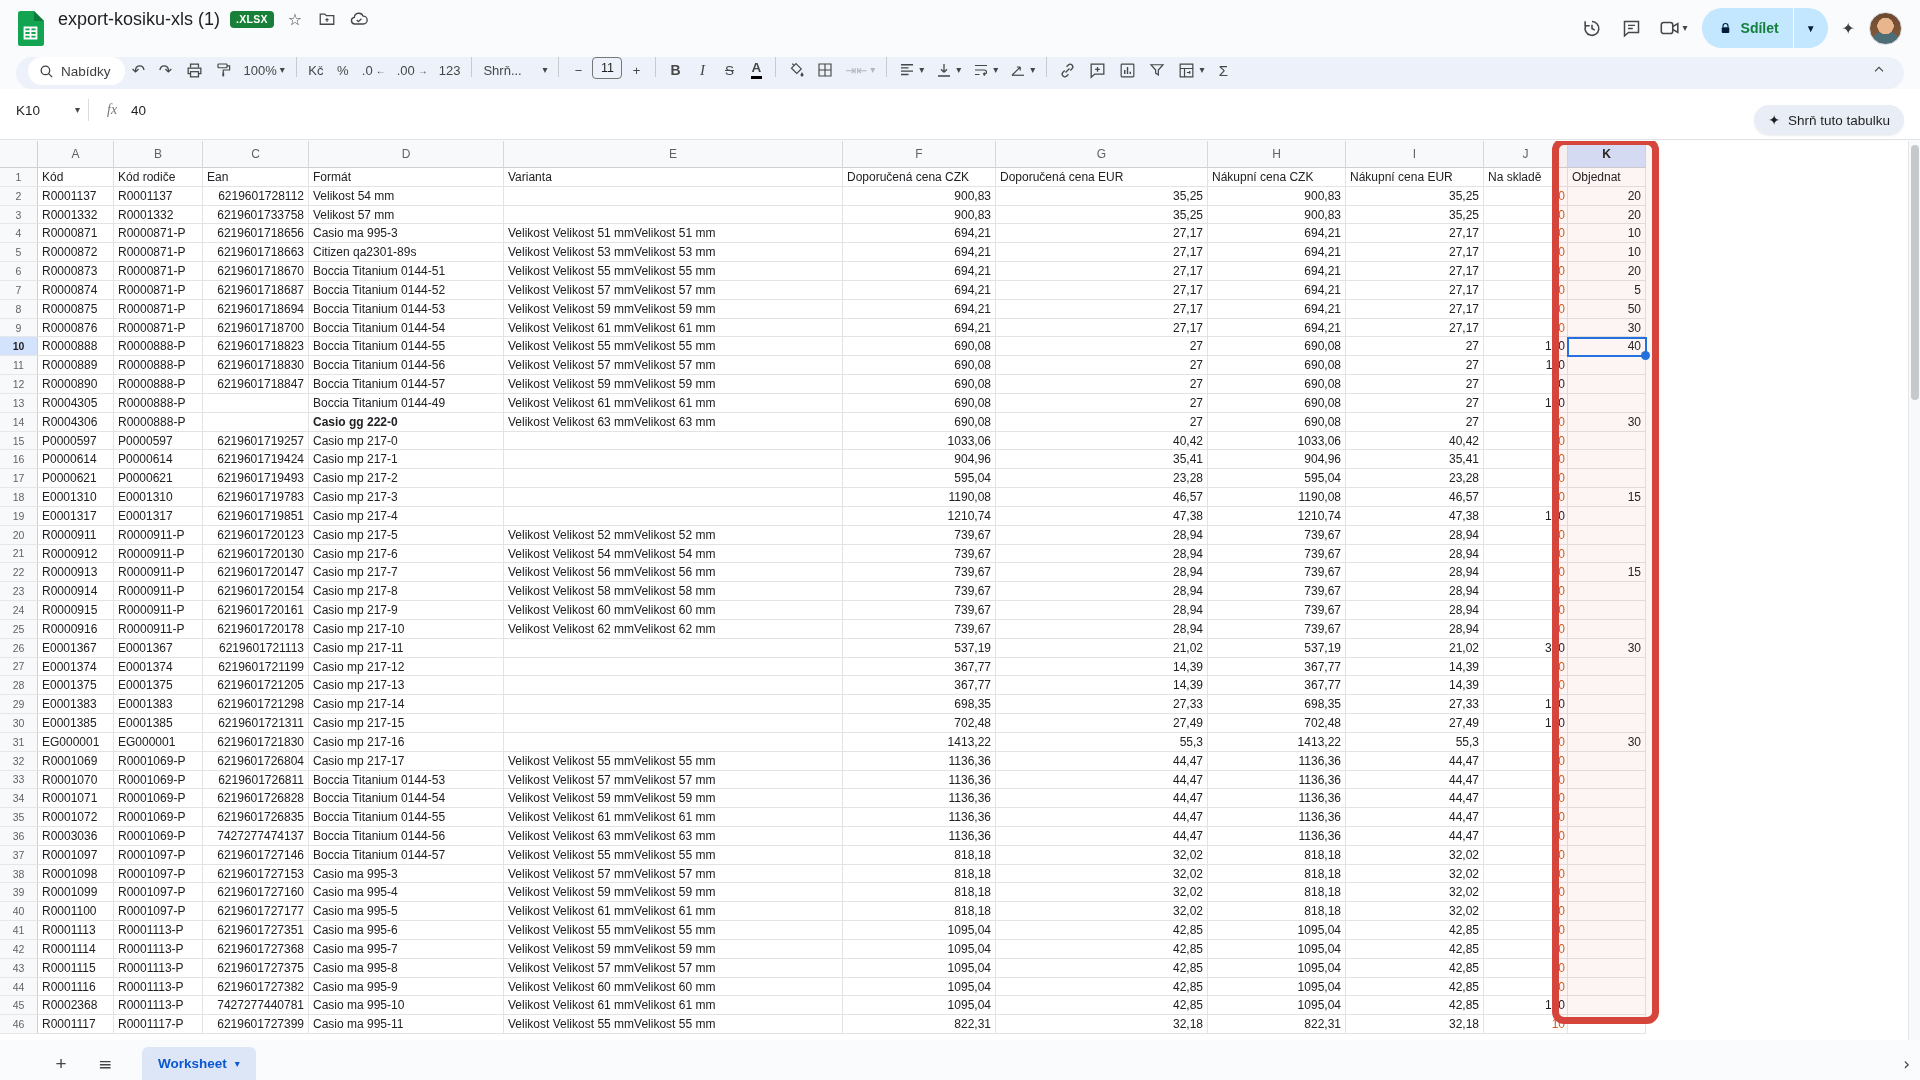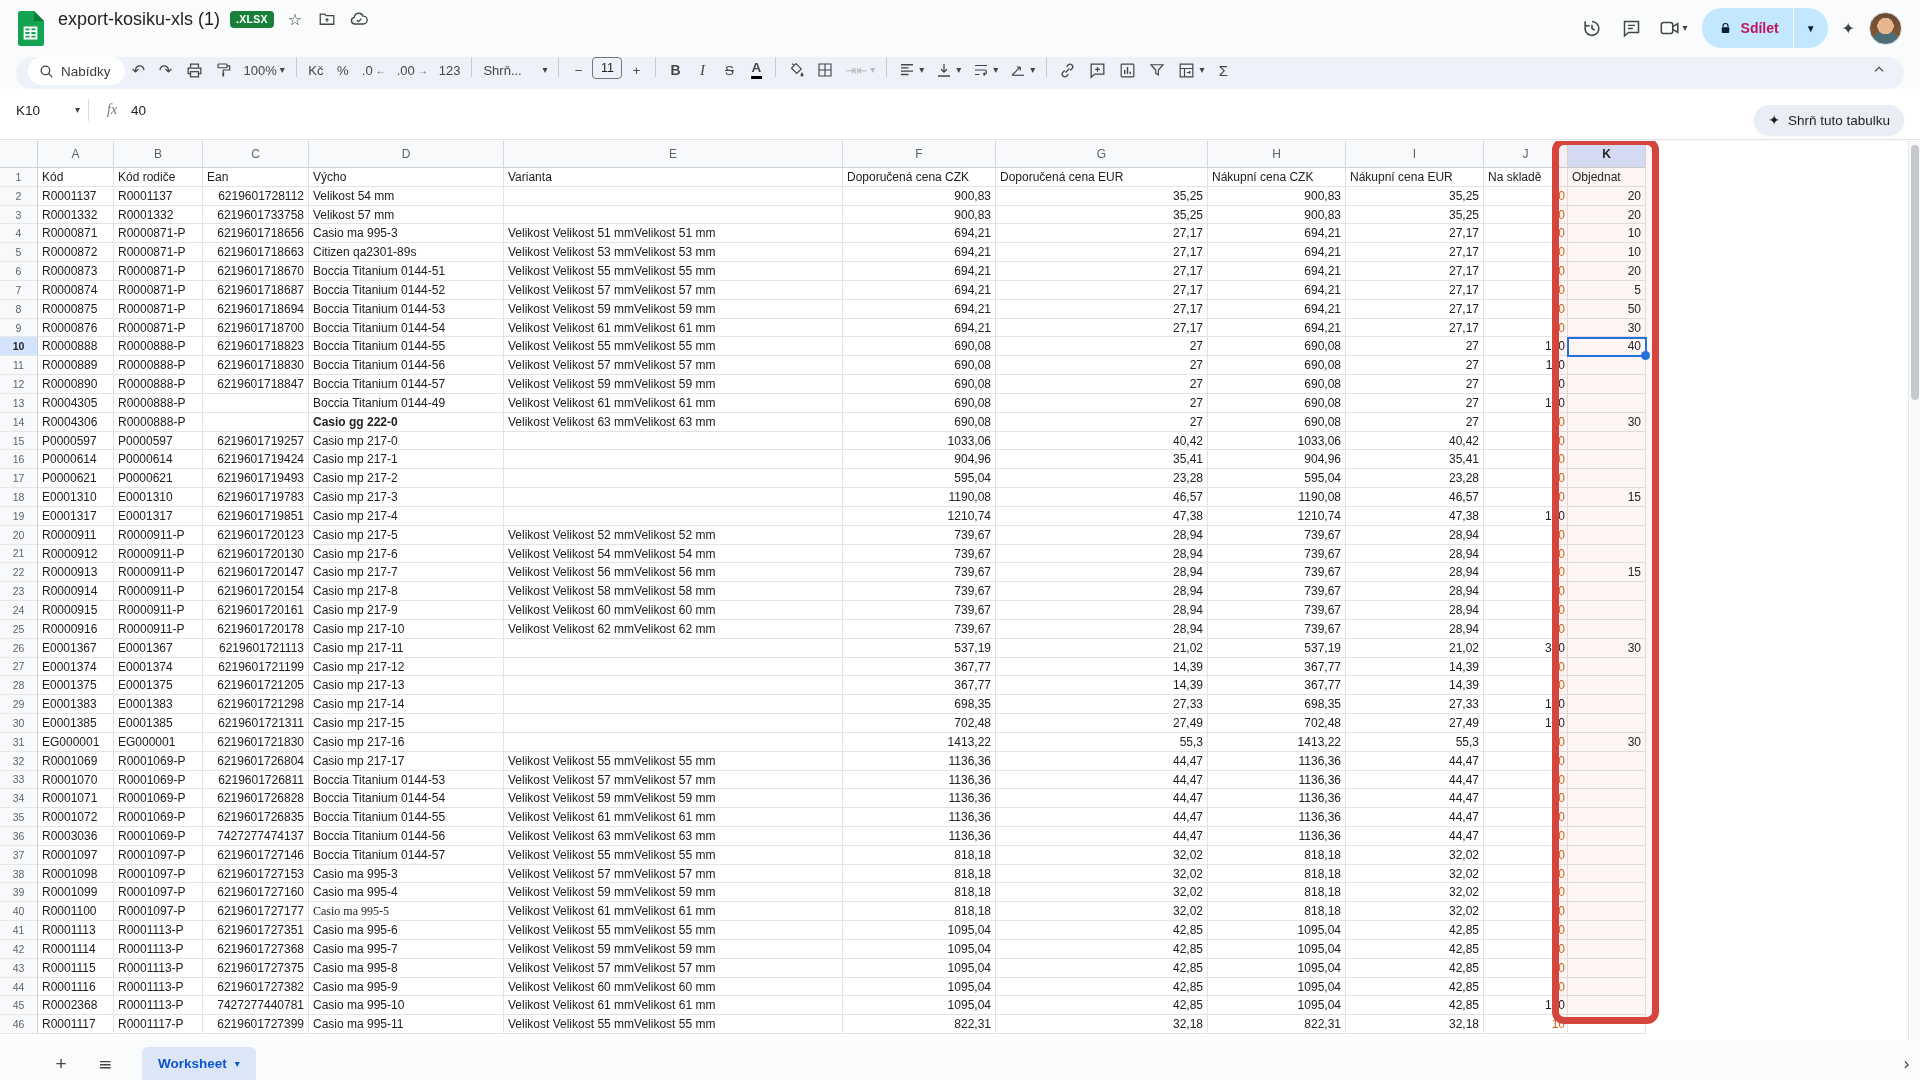--- a/index.html
+++ b/index.html
@@ -21,21 +21,21 @@
   .menus span { font-size:14px; padding:2px 7px; border-radius:4px; cursor:pointer; color:#1f1f1f; }
   .hdr-right { position:absolute; right:18px; top:8px; height:40px; display:flex;
     align-items:center; gap:14px; }
   .hdr-ic { width:26px; height:26px; display:flex; align-items:center; justify-content:center;
     color:#444746; cursor:pointer; }
   .cam-wrap { display:flex; align-items:center; gap:2px; color:#444746; }
   .caret { font-size:10px; color:#444746; line-height:1; }
   .share-btn { display:flex; align-items:center; background:#c2e7ff; border-radius:20px;
     height:40px; overflow:hidden; cursor:pointer; }
   .share-main { display:flex; align-items:center; gap:8px; padding:0 14px 0 16px;
-    color:#be185d; font-size:14px; font-weight:600; height:100%; }
+    color:#15803d; font-size:14px; font-weight:600; height:100%; }
   .share-sep { width:1px; height:40px; background:rgba(255,255,255,.9); }
   .share-dd { padding:0 12px; color:#001d35; font-size:10px; height:100%; display:flex; align-items:center; }
   .gem { font-size:20px; color:#3c4043; }
   .avatar { width:33px; height:33px; border-radius:50%;
     background: radial-gradient(circle at 50% 42%, #e9b58d 0 34%, rgba(0,0,0,0) 35%),
                 radial-gradient(circle at 50% 108%, #4e6e77 0 42%, rgba(0,0,0,0) 43%),
                 linear-gradient(#6b4a31,#8a5c3b);
     border:1px solid #d7dade; cursor:pointer; }
 
   
@@ -360,21 +360,21 @@
         <div class="colhead" style="width: 138px;">H</div>
         <div class="colhead" style="width: 138px;">I</div>
         <div class="colhead" style="width: 84px;">J</div>
         <div class="colhead sel" style="width: 78px;">K</div>
       </div>
       <div class="grow">
         <div class="gut">1</div>
         <div class="cell" style="width: 76px;">Kód</div>
         <div class="cell" style="width: 89px;">Kód rodiče</div>
         <div class="cell" style="width: 106px;">Ean</div>
-        <div class="cell" style="width: 195px;">Výcho</div>
+        <div class="cell" style="width: 195px;">Formát</div>
         <div class="cell" style="width: 339px;">Varianta</div>
         <div class="cell" style="width: 153px;">Doporučená cena CZK</div>
         <div class="cell" style="width: 212px;">Doporučená cena EUR</div>
         <div class="cell" style="width: 138px;">Nákupní cena CZK</div>
         <div class="cell" style="width: 138px;">Nákupní cena EUR</div>
         <div class="cell" style="width: 84px;">Na skladě</div>
         <div class="cell" style="width: 78px;">Objednat</div>
       </div>
       <div class="grow">
         <div class="gut">2</div>
@@ -906,21 +906,21 @@
         <div class="cell num" style="width: 138px;">818,18</div>
         <div class="cell num" style="width: 138px;">32,02</div>
         <div class="cell num jfrag" style="width: 84px;"><span class="jo">50</span></div>
         <div class="cell num" style="width: 78px;"></div>
       </div>
       <div class="grow">
         <div class="gut">40</div>
         <div class="cell" style="width: 76px;">R0001100</div>
         <div class="cell" style="width: 89px;">R0001097-P</div>
         <div class="cell num" style="width: 106px;">6219601727177</div>
-        <div class="cell" style="width: 195px; font-family: Liberation Serif, serif;">Casio ma 995-5</div>
+        <div class="cell" style="width: 195px;">Casio ma 995-5</div>
         <div class="cell" style="width: 339px;">Velikost Velikost 61 mmVelikost 61 mm</div>
         <div class="cell num" style="width: 153px;">818,18</div>
         <div class="cell num" style="width: 212px;">32,02</div>
         <div class="cell num" style="width: 138px;">818,18</div>
         <div class="cell num" style="width: 138px;">32,02</div>
         <div class="cell num jfrag" style="width: 84px;"><span class="jo">30</span></div>
         <div class="cell num" style="width: 78px;"></div>
       </div>
       <div class="grow">
         <div class="gut">41</div>

